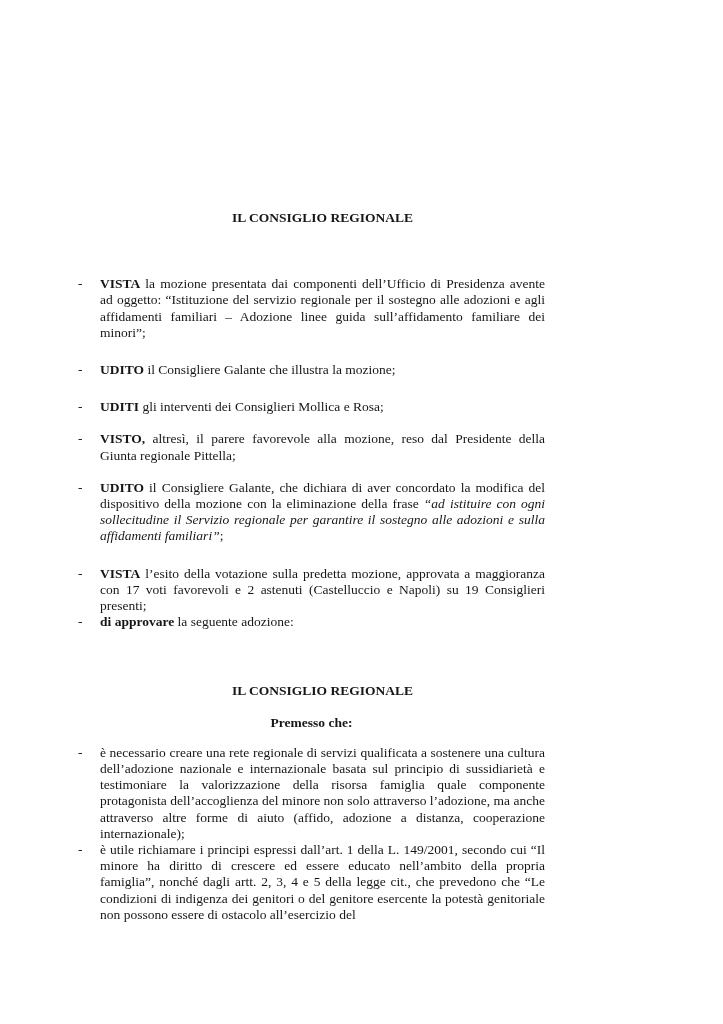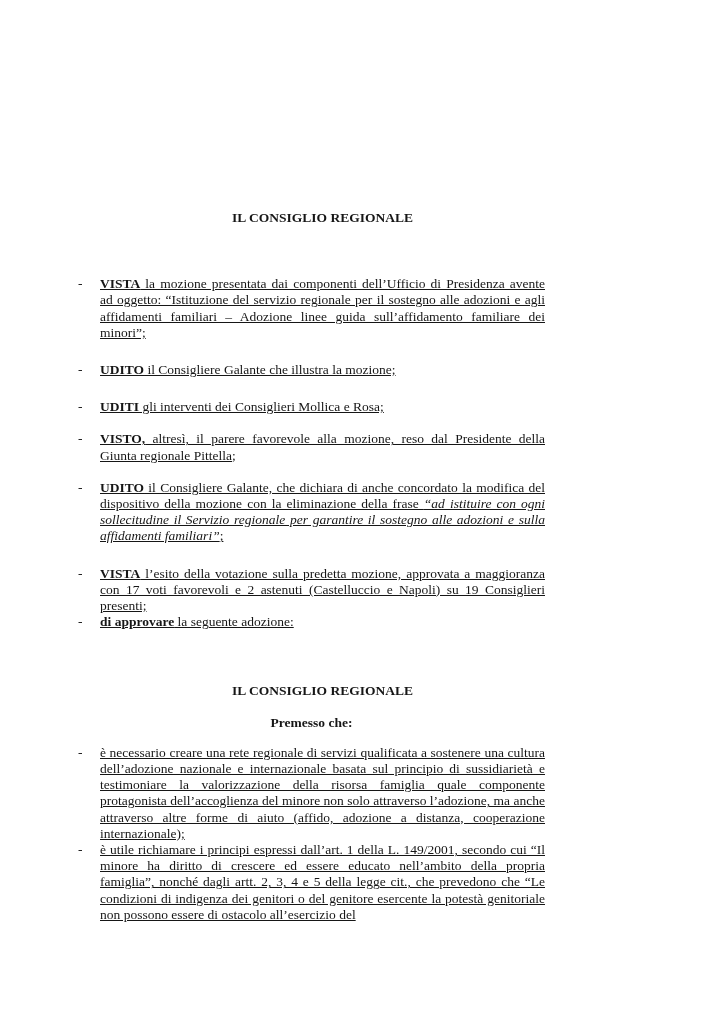--- a/index.html
+++ b/index.html
@@ -50,21 +50,20 @@
     margin-bottom: 0;
   }
   .item .dash {
     flex: 0 0 22px;
     width: 22px;
   }
   .item .text {
     flex: 1;
     margin: 0;
     text-align: justify;
-    text-decoration: underline;
   }
   .premesso {
     margin: 0 0 14px 0;
     font-weight: bold;
     text-align: center;
   }
   b { font-weight: bold; }
   i { font-style: italic; }
 </style>
 </head>
@@ -89,21 +88,21 @@
     <p class="text"><b>UDITI</b><span> gli interventi dei Consiglieri Mollica e Rosa;</span></p>
   </div>
 
   <div class="item tight">
     <span class="dash">-</span>
     <p class="text"><b>VISTO,</b><span> altresì, il parere favorevole alla mozione, reso dal Presidente della Giunta regionale Pittella;</span></p>
   </div>
 
   <div class="item">
     <span class="dash">-</span>
-    <p class="text"><b>UDITO</b><span> il Consigliere Galante, che dichiara di anche concordato la modifica del dispositivo della mozione con la eliminazione della frase </span><i>“ad istituire con ogni sollecitudine il Servizio regionale per garantire il sostegno alle adozioni e sulla affidamenti familiari”</i><span>;</span></p>
+    <p class="text"><b>UDITO</b><span> il Consigliere Galante, che dichiara di aver concordato la modifica del dispositivo della mozione con la eliminazione della frase </span><i>“ad istituire con ogni sollecitudine il Servizio regionale per garantire il sostegno alle adozioni e sulla affidamenti familiari”</i><span>;</span></p>
   </div>
 
   <div class="item last">
     <span class="dash">-</span>
     <p class="text"><b>VISTA</b><span> l’esito della votazione sulla predetta mozione, approvata a maggioranza con 17 voti favorevoli e 2 astenuti (Castelluccio e Napoli) su 19 Consiglieri presenti;</span></p>
   </div>
 
 
   <div class="item last">
     <span class="dash">-</span>

